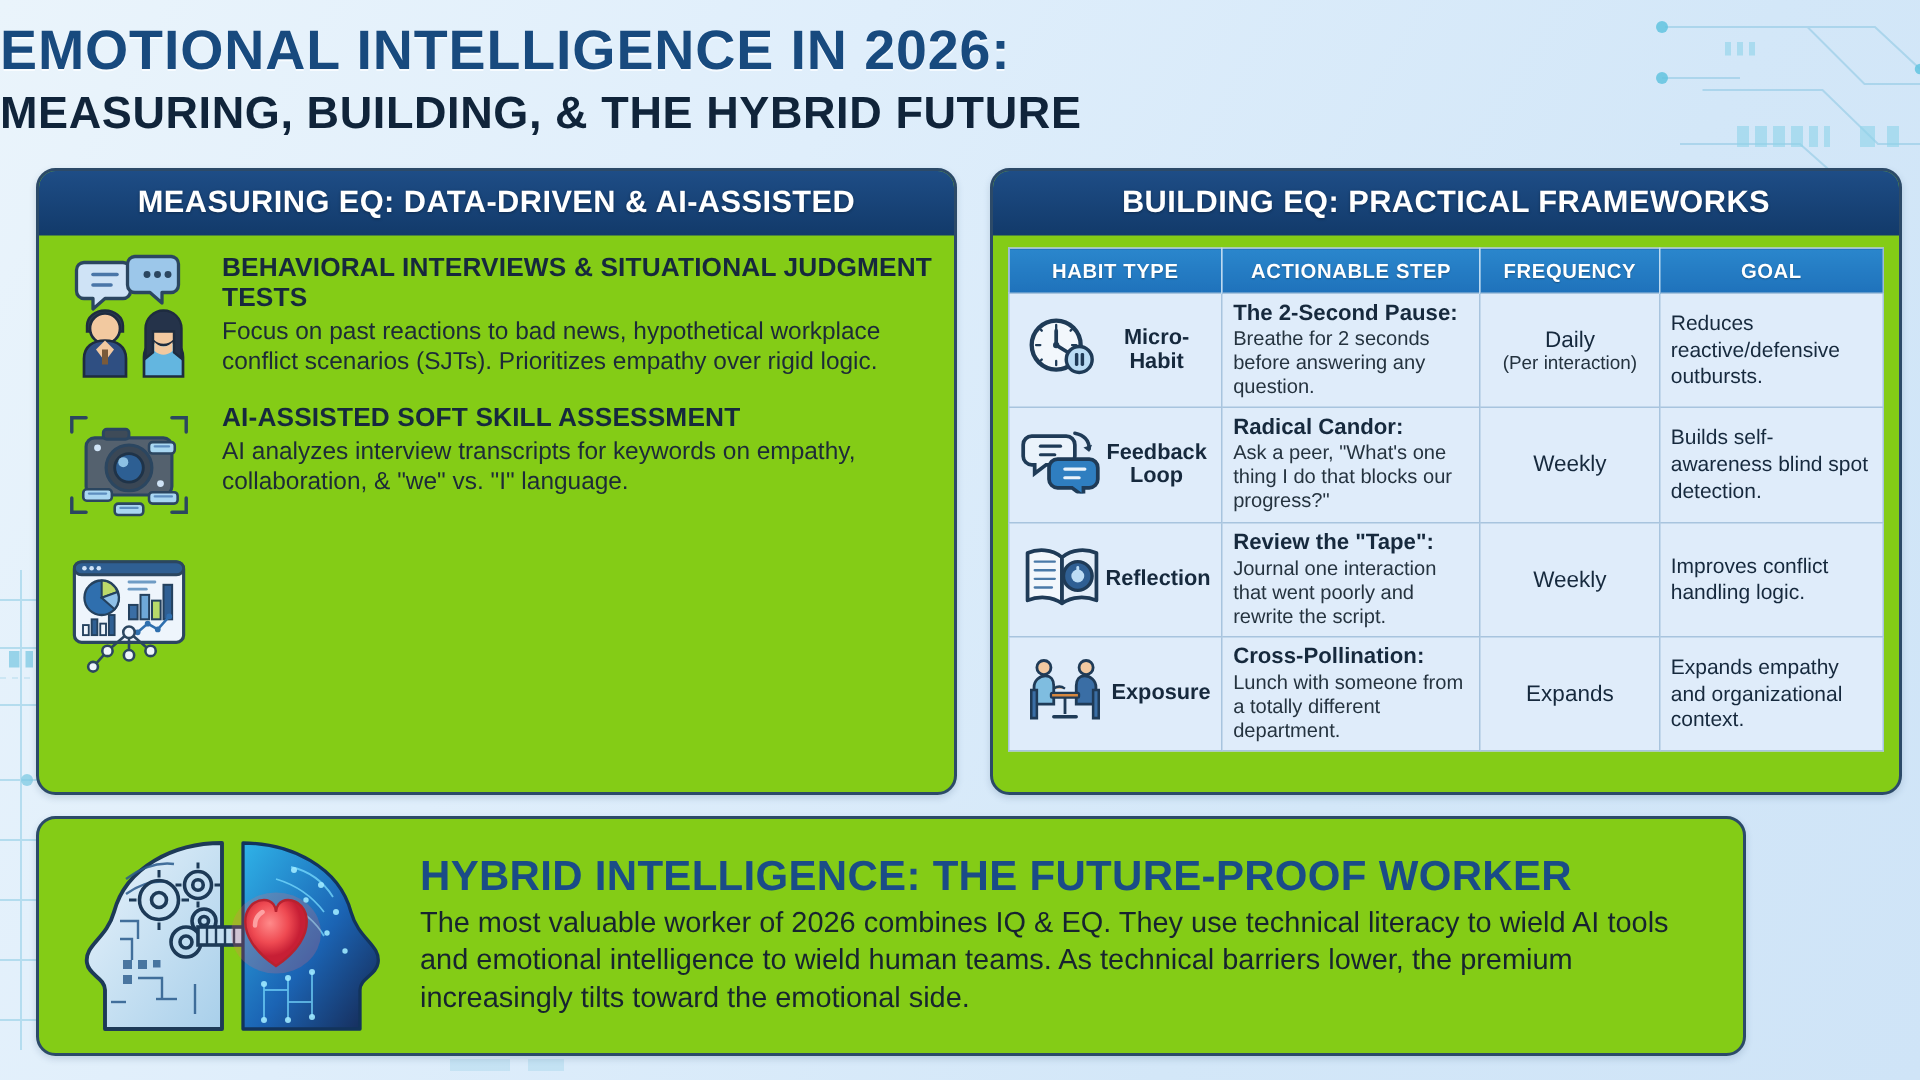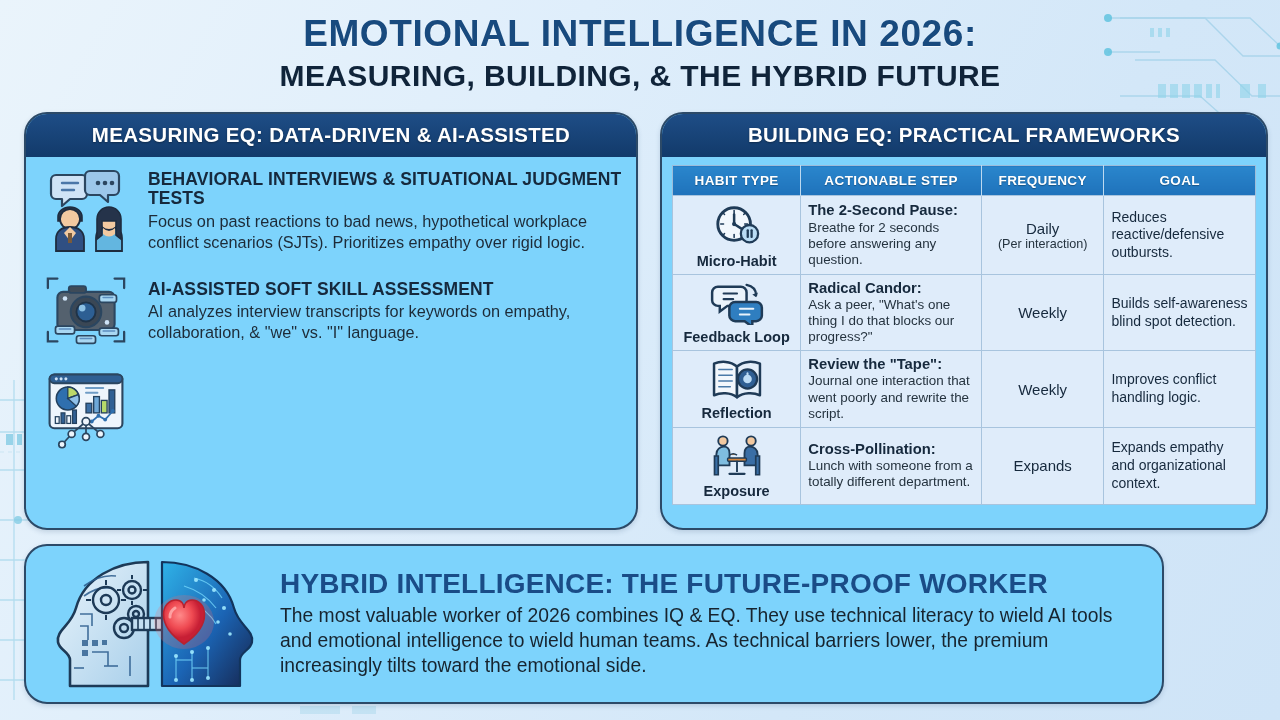--- a/index.html
+++ b/index.html
@@ -9,57 +9,57 @@
   }
   body {
     position: relative;
     background: linear-gradient(120deg, #eaf4fb 0%, #dfeefb 35%, #d3e7f8 70%, #cfe4f7 100%);
   }
   
   .bg-circuit { position: absolute; inset: 0; pointer-events: none; }
   .bg-circuit svg { width: 100%; height: 100%; display: block; }
 
   
-  .header { position: absolute; top: 14px; left: 0; width: 1280px; text-align: center; }
+  .header { position: absolute; top: 14px; left: 0; width: 1280px; text-align: left; }
   .title-main {
     font-size: 37px; font-weight: bold; letter-spacing: .6px;
     color: #184a7e; line-height: 1.08;
     text-shadow: 0 1px 0 rgba(255,255,255,.7);
   }
   .title-sub {
     font-size: 30px; font-weight: bold; letter-spacing: .4px;
     color: #10243a; line-height: 1.1; margin-top: 5px;
   }
 
   
   .panel {
     position: absolute;
-    background: #7dd3fc;
+    background: #84cc16;
     border: 2px solid #2c4a68;
-    border-radius: 23px;
+    border-radius: 13px;
     overflow: hidden;
     box-shadow: 0 2px 5px rgba(40,70,110,.18);
   }
   .panel-head {
     background: linear-gradient(180deg, #1d4b85 0%, #123câ 1%, #12396b 100%);
     background: linear-gradient(180deg, #1e4d86 0%, #123a6a 100%);
     color: #ffffff;
     font-size: 20.5px; font-weight: bold; letter-spacing: .3px;
     text-align: center;
     padding: 9px 6px 10px;
     text-shadow: 0 1px 2px rgba(0,0,0,.35);
   }
   .panel-body { padding: 10px 12px 8px 12px; }
 
   #panel-measuring { left: 24px; top: 112px; width: 614px; height: 418px; }
   #panel-building  { left: 660px; top: 112px; width: 608px; height: 418px; }
   #panel-hybrid    { left: 24px; top: 544px; width: 1140px; height: 160px; }
 
   
-  .item { display: flex; gap: 14px; align-items: center; margin-bottom: 14px; }
+  .item { display: flex; gap: 14px; align-items: flex-start; margin-bottom: 14px; }
   .item:last-child { margin-bottom: 0; }
   .item-icon { flex: 0 0 96px; height: 86px; display:flex; align-items:center; justify-content:center; }
   .item-text { flex: 1 1 auto; padding-top: 2px; }
   .item-title {
     font-size: 17.5px; font-weight: bold; color: #16293d;
     line-height: 1.14; letter-spacing: .1px;
   }
   .item-desc {
     font-size: 16.3px; color: #1d2b38; line-height: 1.26; margin-top: 2px;
   }
@@ -82,21 +82,21 @@
   table.framework td {
     border: 1px solid #a8c4de;
     vertical-align: middle;
     padding: 5px 7px;
   }
   .col-habit  { width: 22%; text-align: center; }
   .col-step   { width: 31%; margin-left: 28px; }
   .col-freq   { width: 21%; text-align: center; }
   .col-goal   { width: 26%; }
 
-  .habit-cell { display:flex; flex-direction:column; align-items:center; justify-content:center; gap:1px; }
+  .habit-cell { display:flex; flex-direction:row; align-items:center; justify-content:center; gap:1px; }
   .habit-label { font-size: 14.5px; font-weight: bold; color: #16293d; line-height:1.05; text-align:center; }
   .step-title { font-size: 14.8px; font-weight: bold; color: #16293d; line-height: 1.15; }
   .step-desc  { font-size: 13.4px; color: #25333f; line-height: 1.2; }
   .freq-main  { font-size: 15px; color: #16293d; }
   .freq-sub   { font-size: 12.6px; color: #25333f; }
   .goal-text  { font-size: 14px; color: #16293d; line-height: 1.26; }
 
   
   .hybrid-wrap { display: flex; align-items: center; gap: 18px; padding: 10px 20px 10px 18px; height: 100%; }
   .hybrid-icon { flex: 0 0 218px; height: 136px; }

